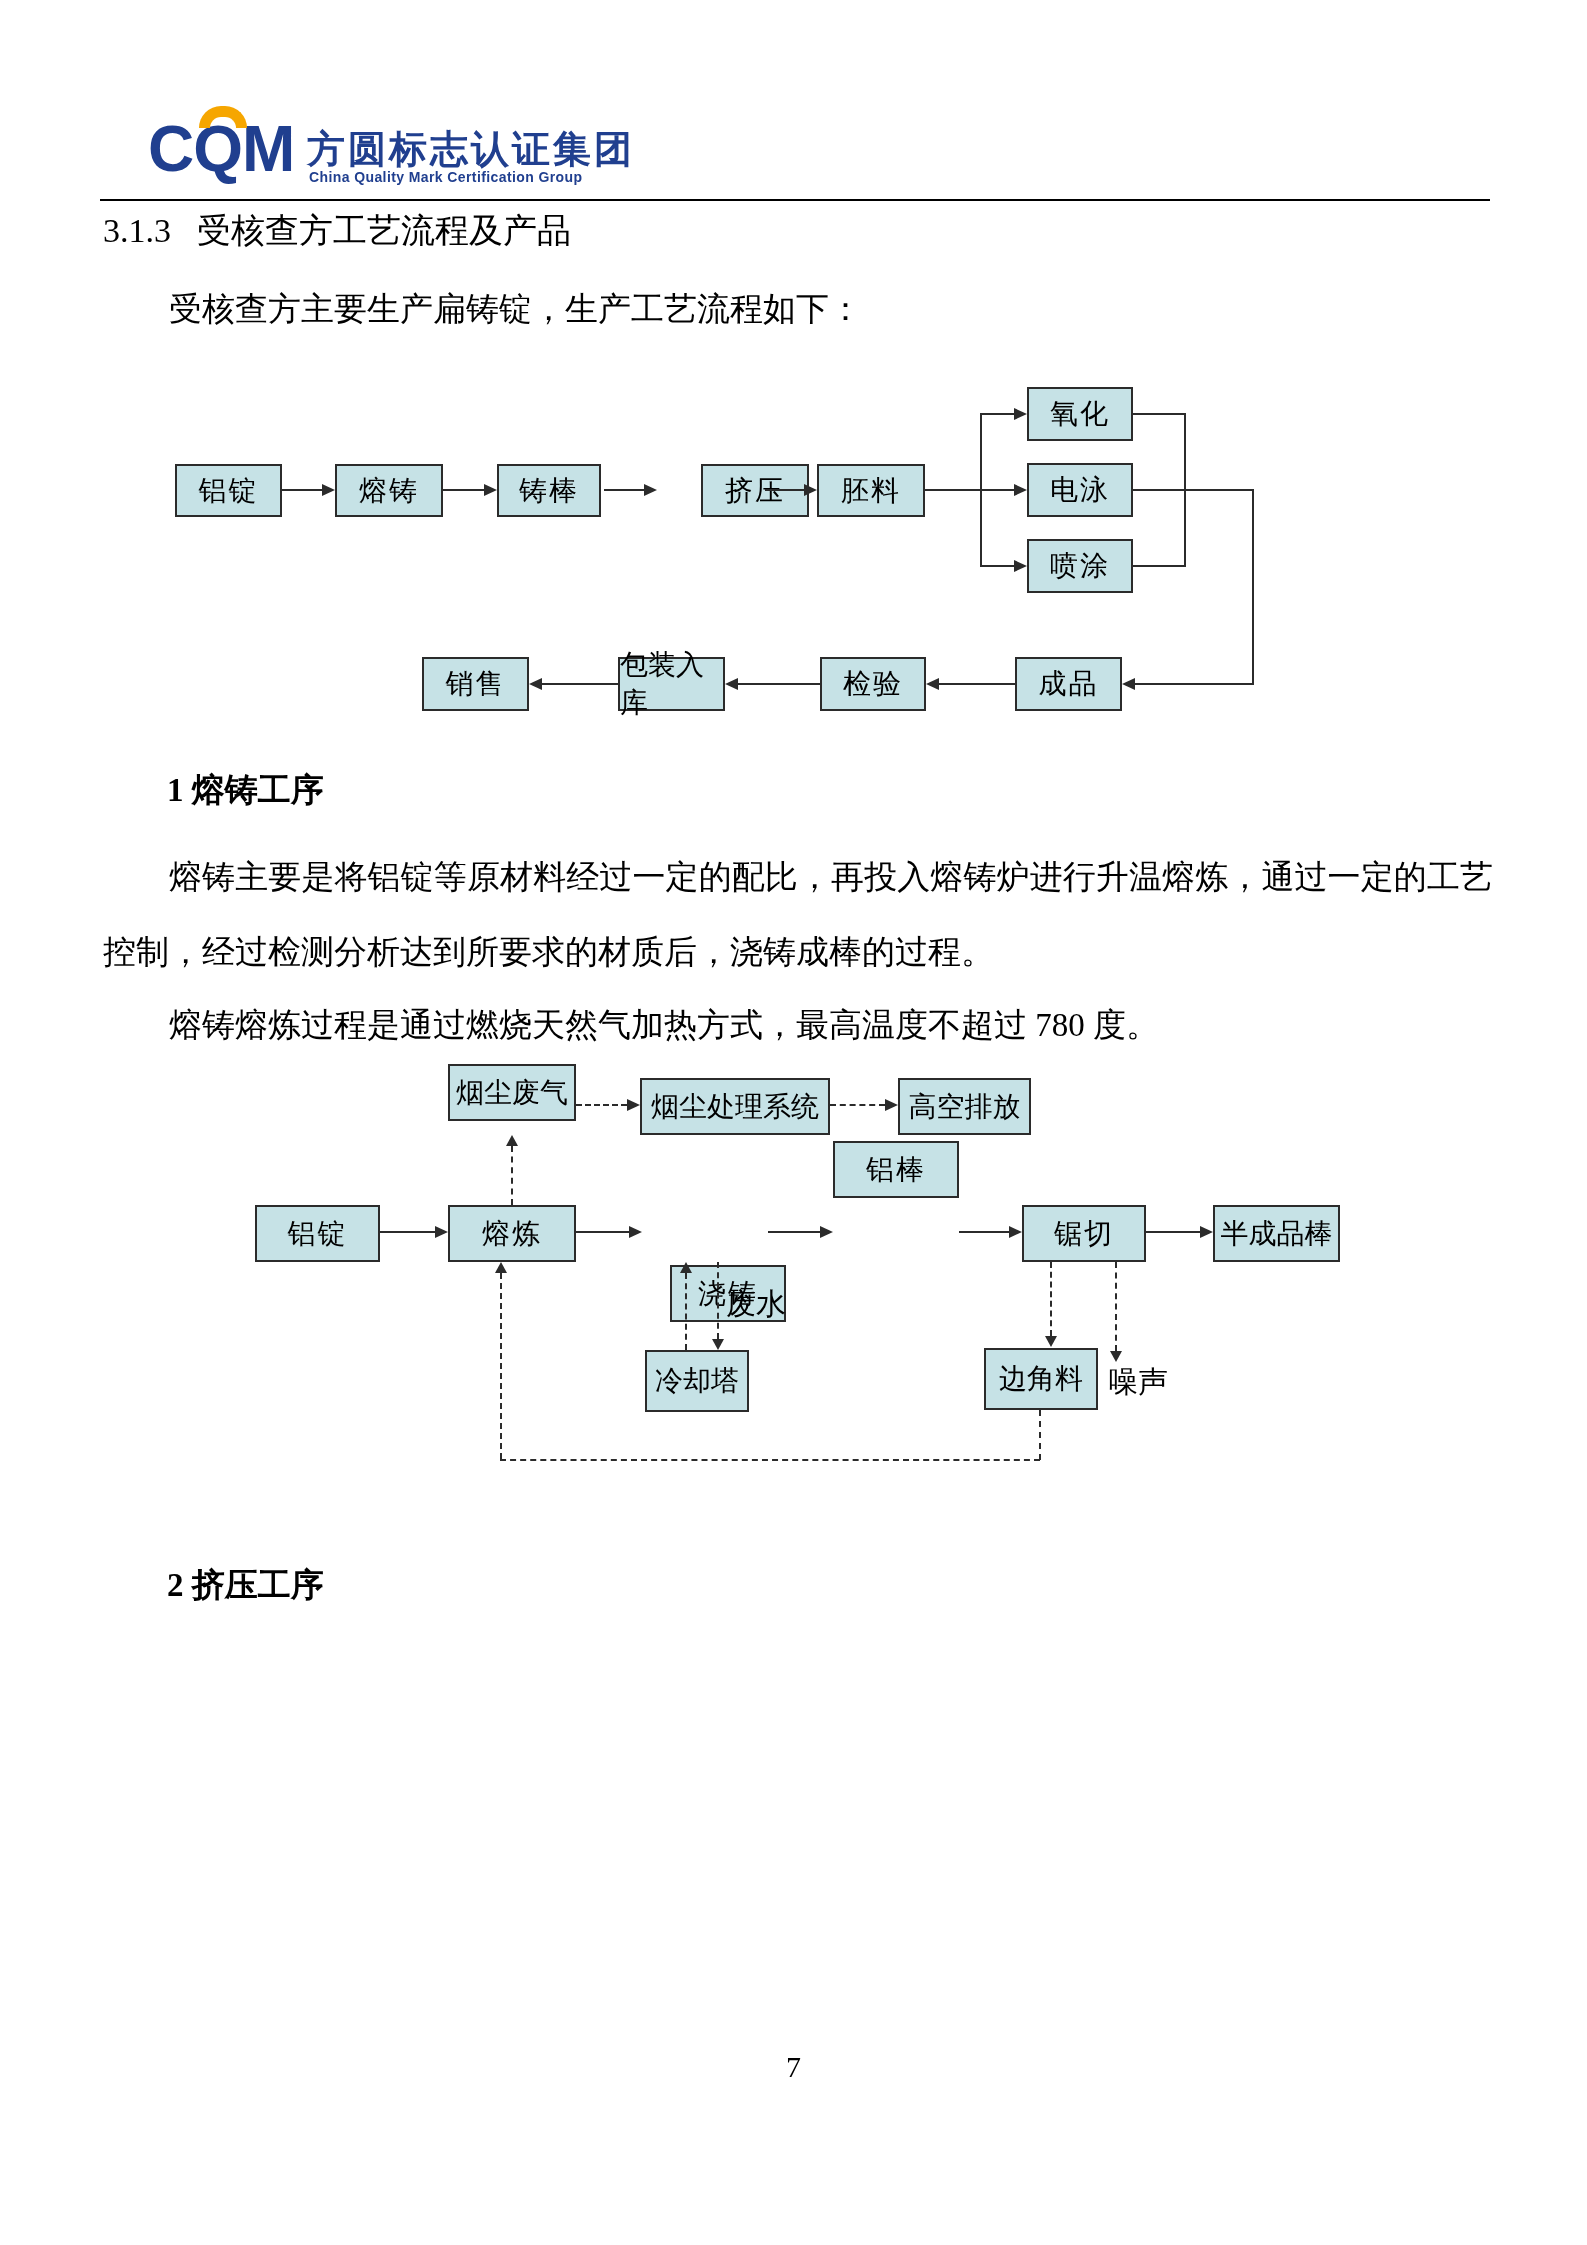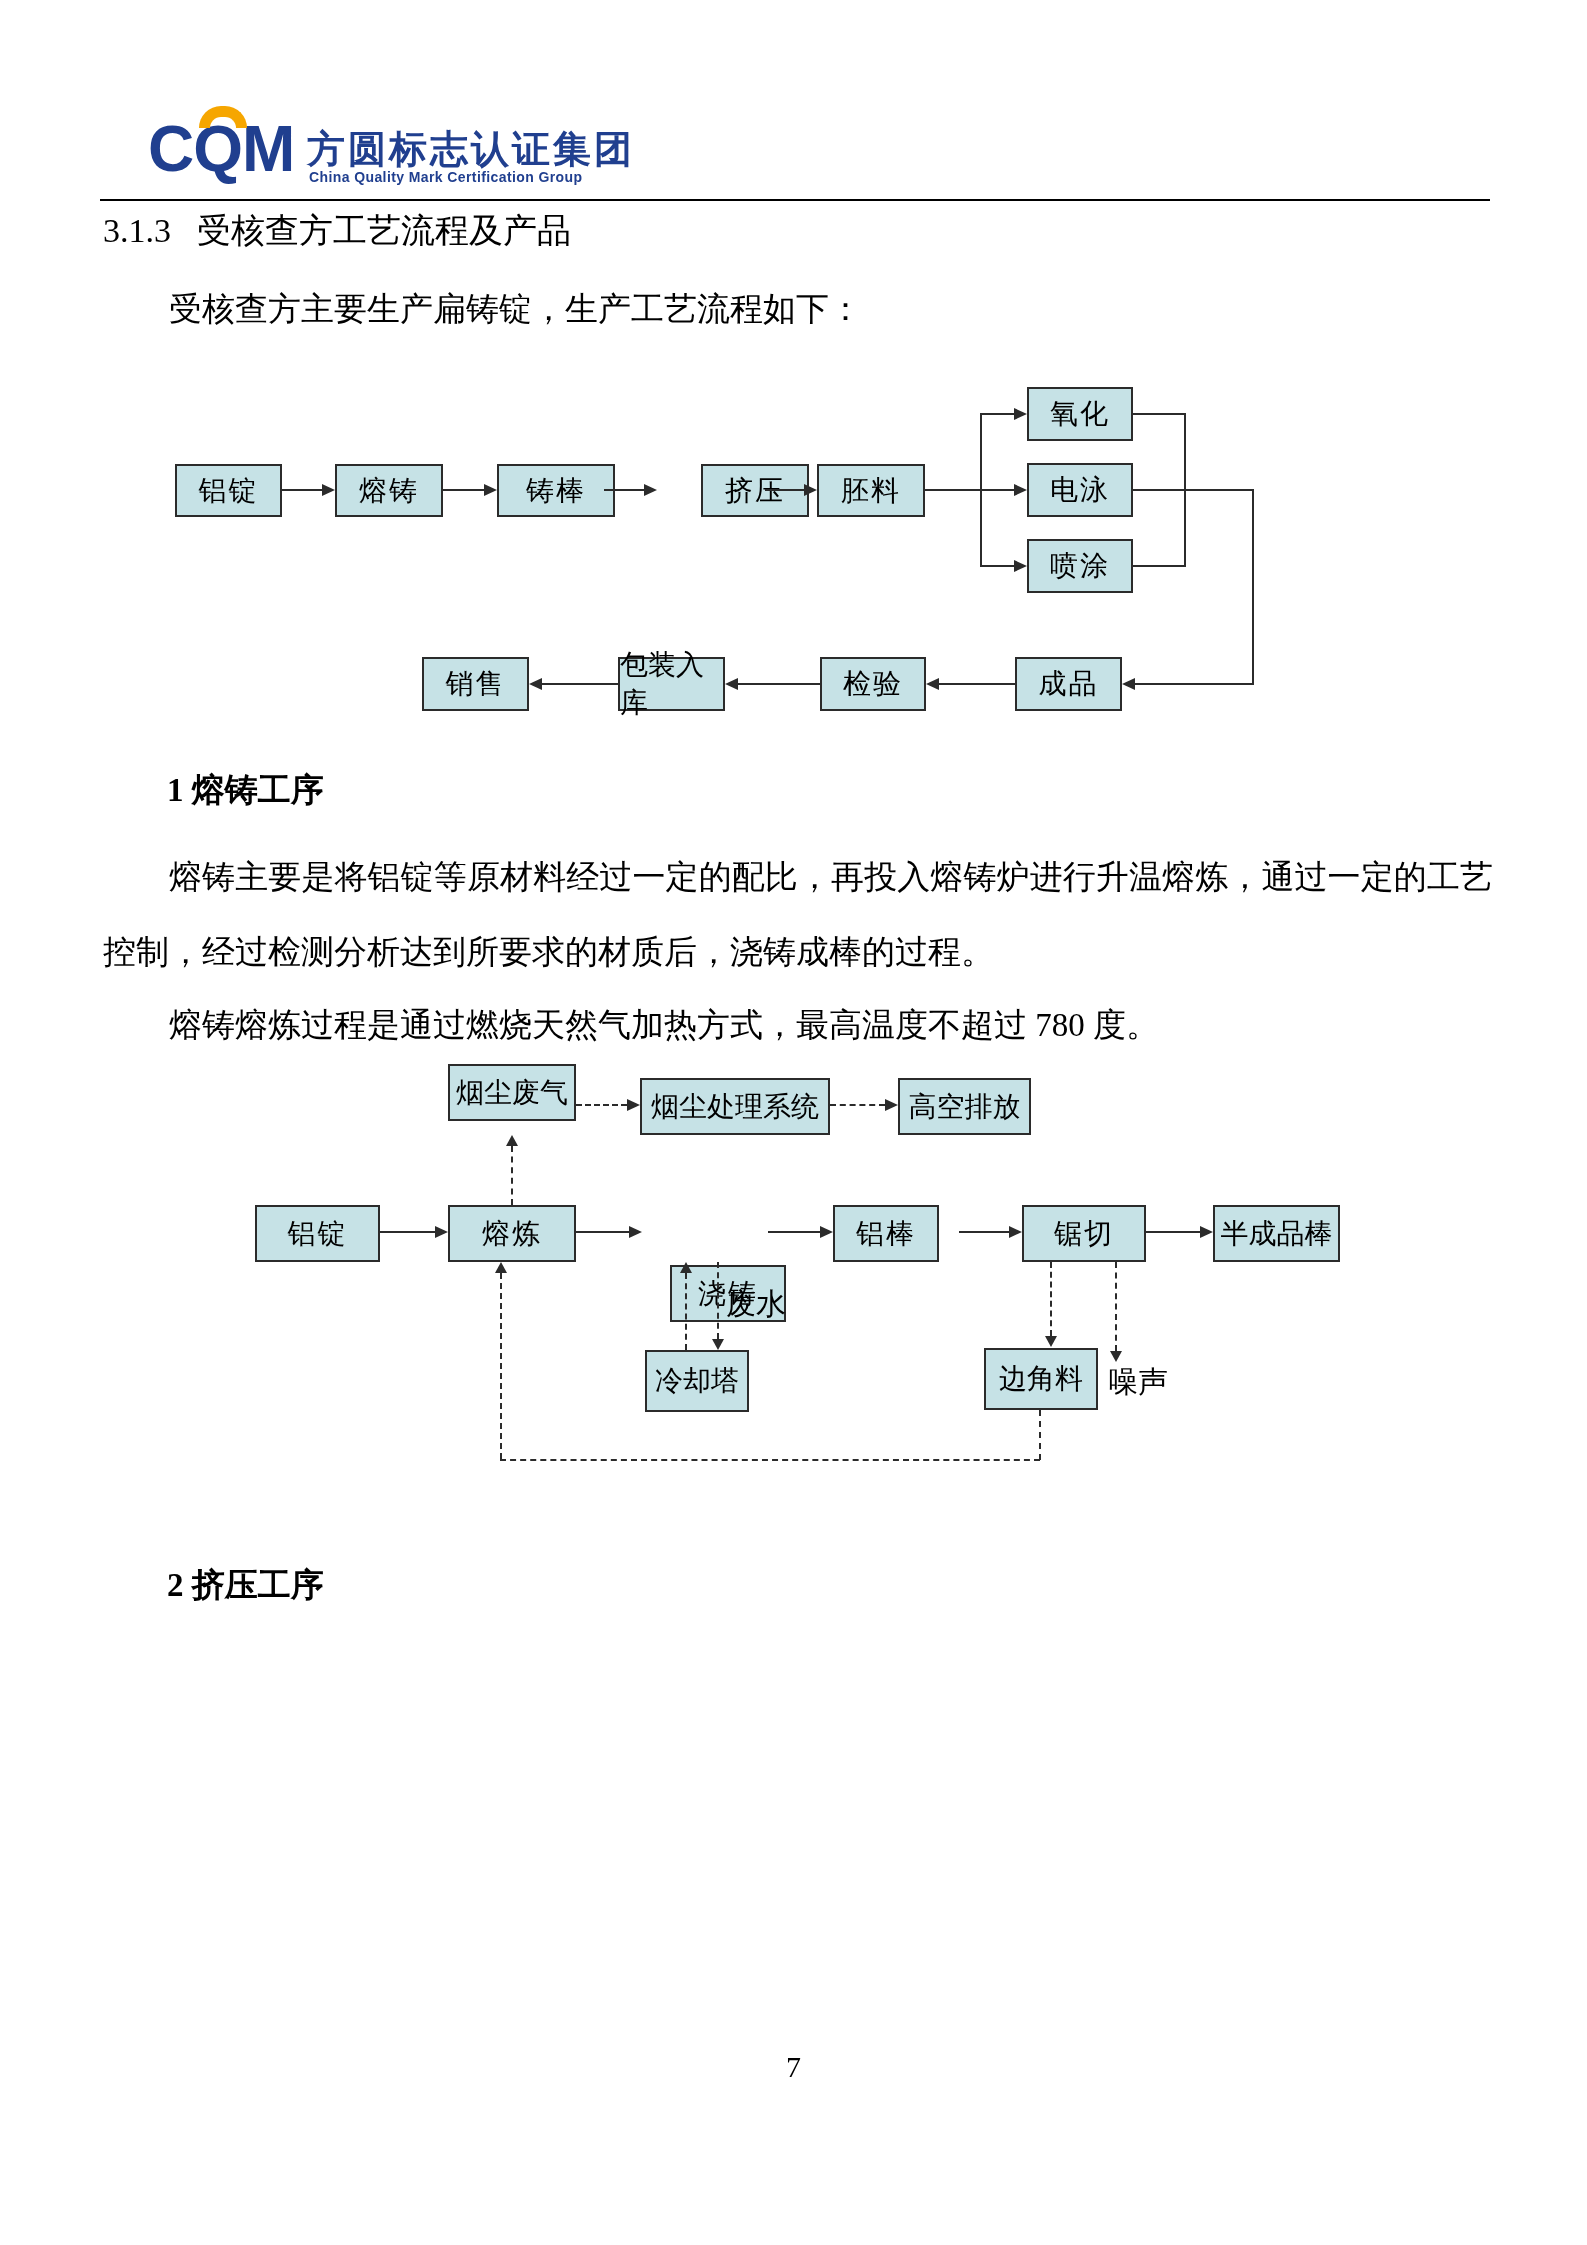--- a/index.html
+++ b/index.html
@@ -91,21 +91,21 @@
   <div class="logo-en">China Quality Mark Certification Group</div>
   <div class="header-rule"></div>
 
   <div class="h-section">
     <span class="num">3.1.3</span><span>受核查方工艺流程及产品</span>
   </div>
   <div class="para single" style="top:272px; left:103px;">受核查方主要生产扁铸锭，生产工艺流程如下：</div>
 
   <div class="fbox" style="left:175px; top:464px; width:107px; height:53px;">铝锭</div>
   <div class="fbox" style="left:335px; top:464px; width:108px; height:53px;">熔铸</div>
-  <div class="fbox" style="left:497px; top:464px; width:118px; height:53px;">铸棒</div>
+  <div class="fbox" style="left:497px; top:464px; width:104px; height:53px;">铸棒</div>
   <div class="fbox" style="left:657px; top:464px; width:108px; height:53px;margin-left:44px;">挤压</div>
   <div class="fbox" style="left:817px; top:464px; width:108px; height:53px;">胚料</div>
   <div class="fbox" style="left:1027px; top:387px; width:106px; height:54px;">氧化</div>
   <div class="fbox" style="left:1027px; top:463px; width:106px; height:54px;">电泳</div>
   <div class="fbox" style="left:1027px; top:539px; width:106px; height:54px;">喷涂</div>
   <div class="fbox" style="left:1015px; top:657px; width:107px; height:54px;">成品</div>
   <div class="fbox" style="left:820px; top:657px; width:106px; height:54px;">检验</div>
   <div class="fbox" style="left:618px; top:657px; width:107px; height:54px; letter-spacing:0;">包装入库</div>
   <div class="fbox" style="left:422px; top:657px; width:107px; height:54px;">销售</div>
 
@@ -145,21 +145,21 @@
   <div class="h-sub" style="left:167px; top:768px;">1 熔铸工序</div>
   <div class="para" style="top:840px;">熔铸主要是将铝锭等原材料经过一定的配比，再投入熔铸炉进行升温熔炼，通过一定的工艺控制，经过检测分析达到所要求的材质后，浇铸成棒的过程。</div>
   <div class="para" style="top:988px;">熔铸熔炼过程是通过燃烧天然气加热方式，最高温度不超过 780 度。</div>
 
   <div class="fbox" style="left:448px; top:1064px; width:128px; height:57px; letter-spacing:0;">烟尘废气</div>
   <div class="fbox" style="left:640px; top:1078px; width:190px; height:57px; letter-spacing:0;">烟尘处理系统</div>
   <div class="fbox" style="left:898px; top:1078px; width:133px; height:57px; letter-spacing:0;">高空排放</div>
   <div class="fbox" style="left:255px; top:1205px; width:125px; height:57px;">铝锭</div>
   <div class="fbox" style="left:448px; top:1205px; width:128px; height:57px;">熔炼</div>
   <div class="fbox" style="left:642px; top:1265px; width:116px; height:57px;margin-left:28px;">浇铸</div>
-  <div class="fbox" style="left:833px; top:1205px; width:106px; height:57px;">铝棒</div>
+  <div class="fbox" style="left:833px; top:1141px; width:126px; height:57px;">铝棒</div>
   <div class="fbox" style="left:1022px; top:1205px; width:124px; height:57px;">锯切</div>
   <div class="fbox" style="left:1213px; top:1205px; width:127px; height:57px; letter-spacing:0;">半成品棒</div>
   <div class="fbox" style="left:645px; top:1350px; width:104px; height:62px; letter-spacing:0;">冷却塔</div>
   <div class="fbox" style="left:984px; top:1348px; width:114px; height:62px; letter-spacing:0;">边角料</div>
 
   <div class="hdash" style="left:576px; top:1104px; width:51px;"></div>
   <div class="ar-r" style="left:627px; top:1099px;"></div>
   <div class="hdash" style="left:830px; top:1104px; width:55px;"></div>
   <div class="ar-r" style="left:885px; top:1099px;"></div>
 

